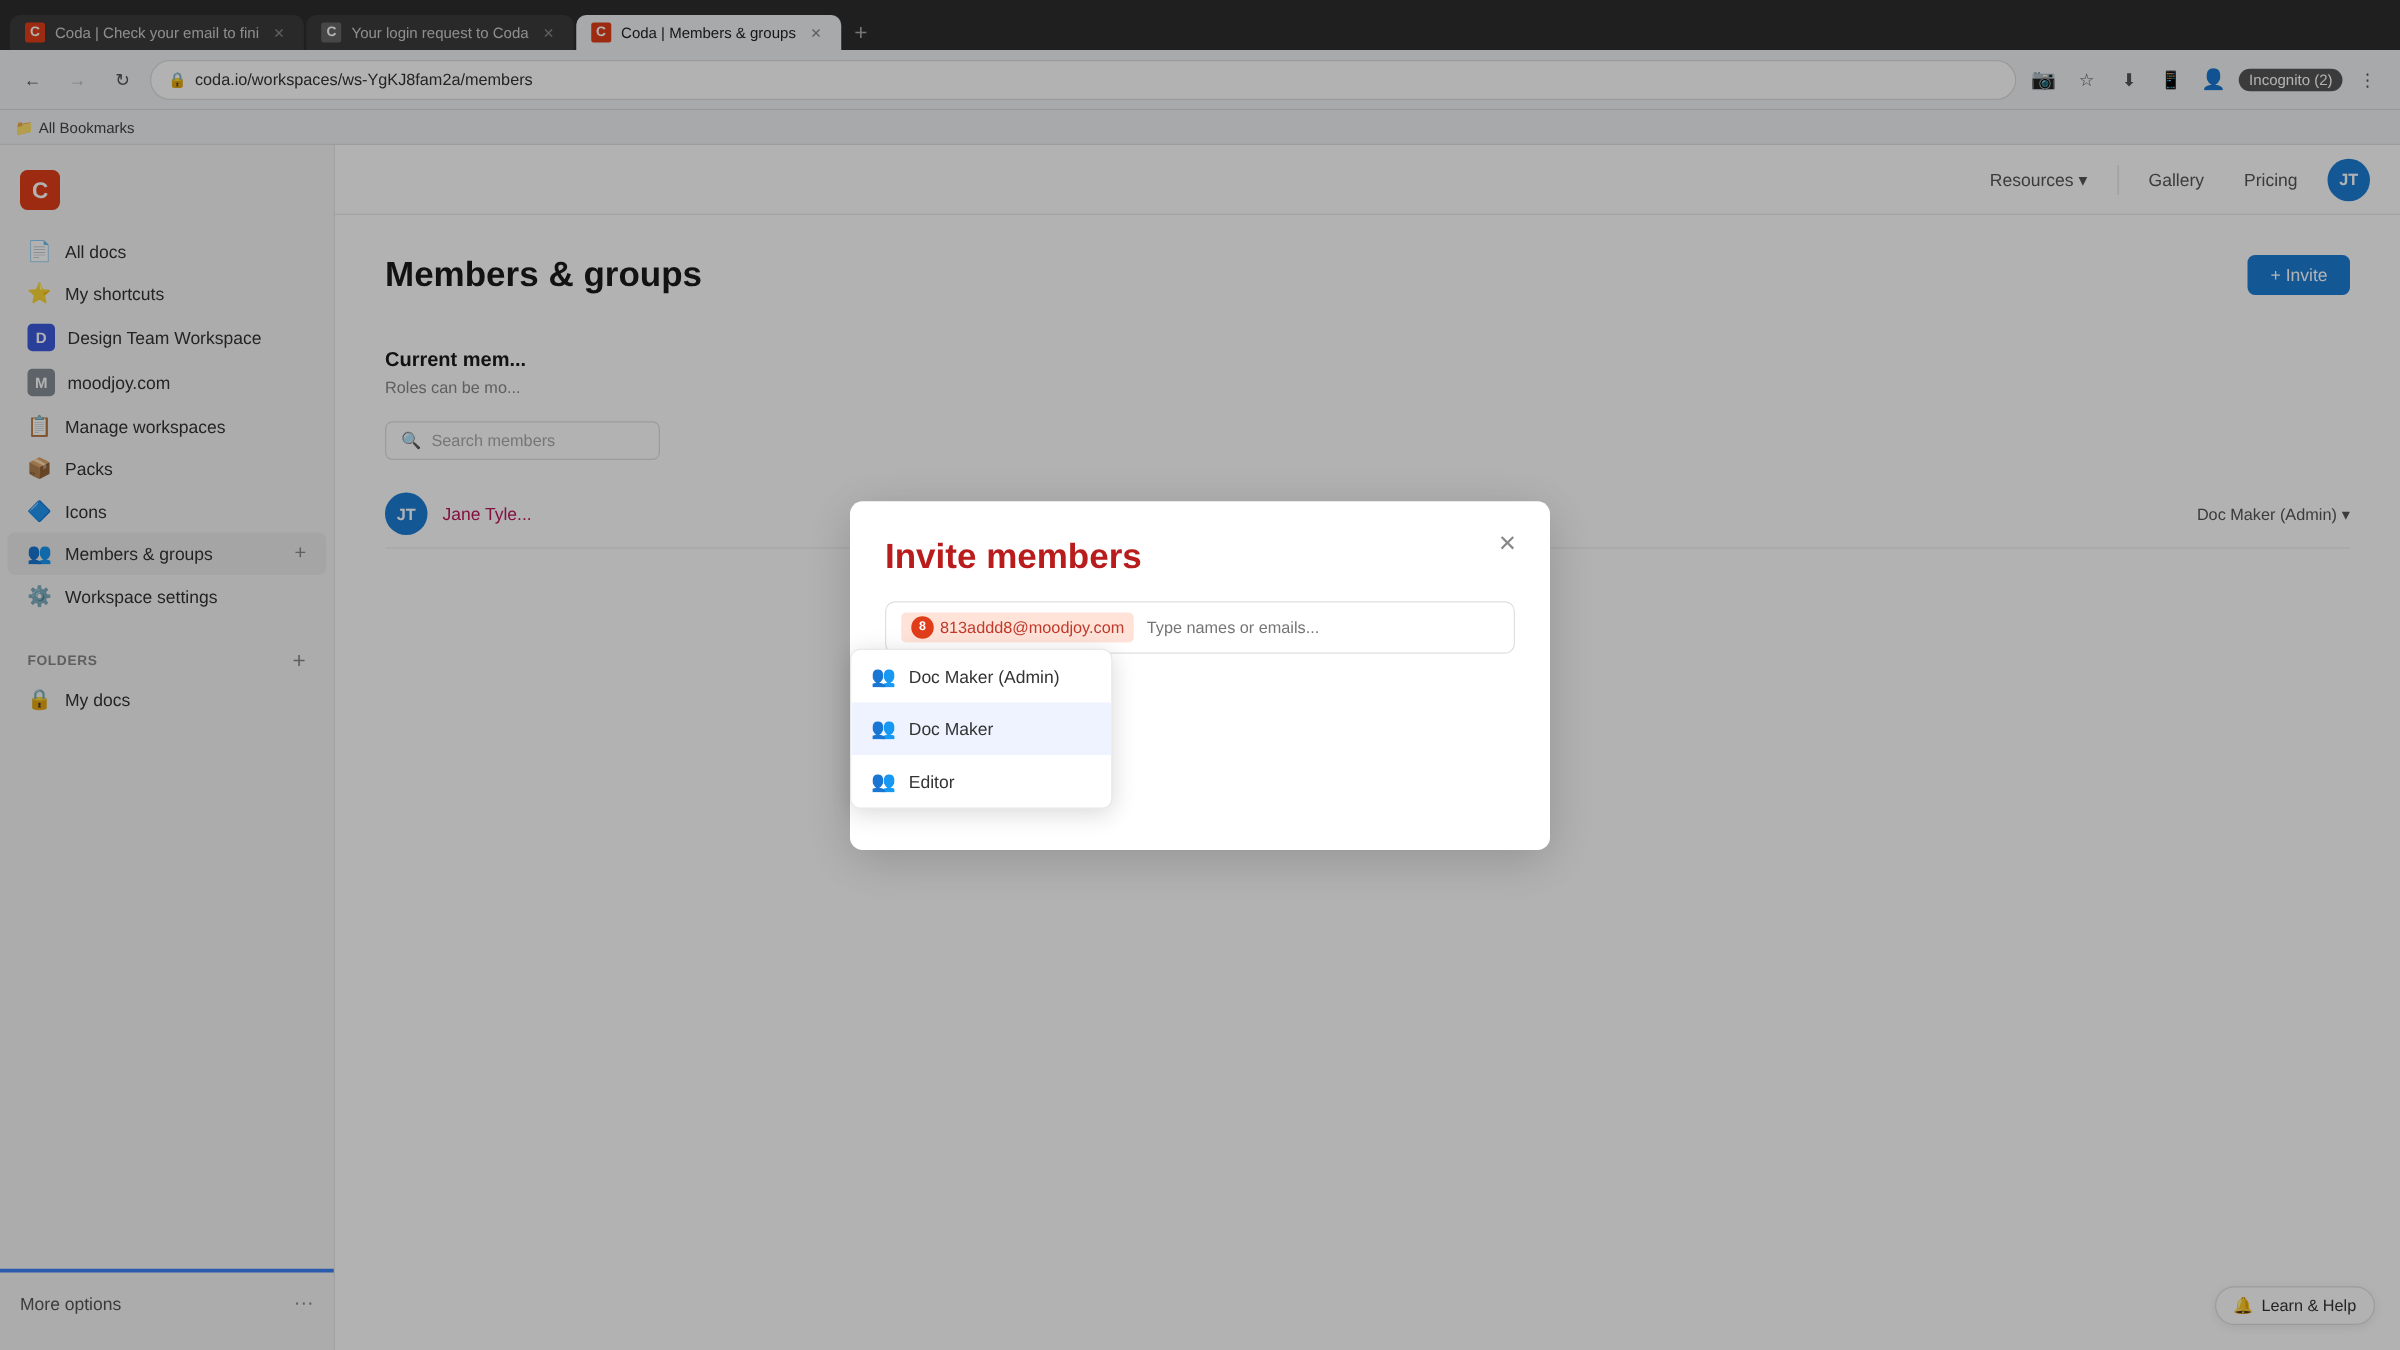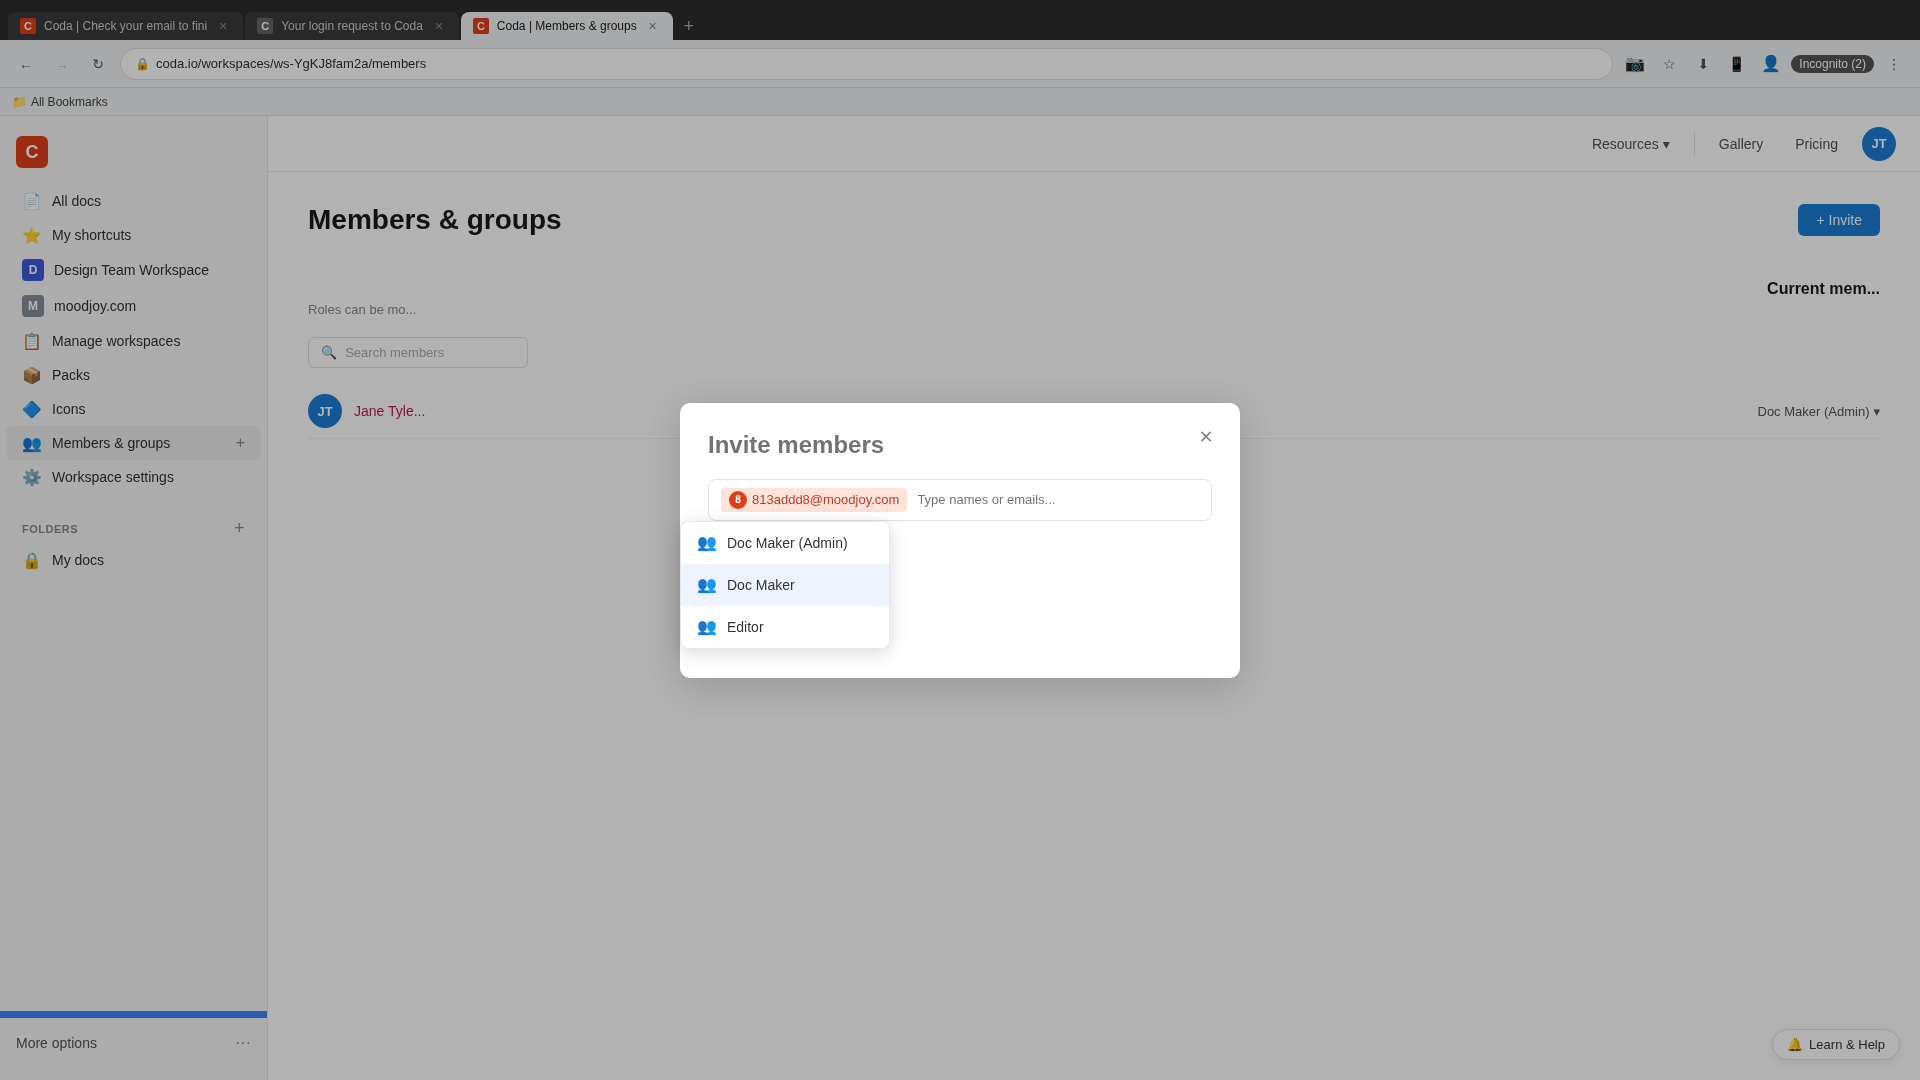--- a/index.html
+++ b/index.html
@@ -29,50 +29,50 @@
     .coda-logo { width: 32px; height: 32px; background: #e03e1a; border-radius: 6px; display: flex; align-items: center; justify-content: center; color: #fff; font-weight: bold; font-size: 18px; }
     .sidebar-item { display: flex; align-items: center; gap: 10px; padding: 7px 16px; cursor: pointer; border-radius: 6px; margin: 0 6px; font-size: 14px; color: #333; position: relative; }
     .sidebar-item.active { background: #ececec; }
     .sidebar-item-icon { width: 20px; height: 20px; display: flex; align-items: center; justify-content: center; font-size: 16px; flex-shrink: 0; }
     .sidebar-item-label { flex: 1; }
     .sidebar-item-add { margin-left: auto; color: #888; font-size: 16px; }
     .workspace-badge { width: 22px; height: 22px; background: #3b5bdb; border-radius: 4px; color: #fff; font-size: 12px; font-weight: bold; display: flex; align-items: center; justify-content: center; flex-shrink: 0; }
     .moodjoy-badge { width: 22px; height: 22px; background: #868e96; border-radius: 4px; color: #fff; font-size: 12px; font-weight: bold; display: flex; align-items: center; justify-content: center; flex-shrink: 0; }
     .sidebar-section-header { font-size: 11px; font-weight: 600; color: #888; padding: 8px 22px 4px; text-transform: uppercase; letter-spacing: 0.5px; display: flex; align-items: center; justify-content: space-between; }
     .sidebar-section-header .add-btn { font-size: 18px; color: #888; cursor: pointer; font-weight: 400; }
-    .sidebar-bottom { margin-top: auto; padding: 8px 0; border-top: 7px solid #3b82f6; }
+    .sidebar-bottom { margin-top: auto; padding: 8px 0; border-top: 3px solid #3b82f6; }
     .more-options { display: flex; align-items: center; gap: 8px; padding: 8px 16px; cursor: pointer; font-size: 14px; color: #555; }
     .more-options-dots { font-size: 16px; color: #888; margin-left: auto; }
 
     
     .main-content { flex: 1; display: flex; flex-direction: column; overflow: hidden; }
     .top-nav { height: 56px; background: #fff; border-bottom: 1px solid #e8e8e8; display: flex; align-items: center; padding: 0 24px; gap: 16px; }
     .top-nav-spacer { flex: 1; }
     .top-nav-link { font-size: 14px; color: #555; cursor: pointer; padding: 4px 8px; border-radius: 4px; display: flex; align-items: center; gap: 4px; }
     .divider-v { width: 1px; height: 24px; background: #e0e0e0; }
     .user-avatar { width: 34px; height: 34px; border-radius: 50%; background: #1c7ed6; color: #fff; display: flex; align-items: center; justify-content: center; font-size: 13px; font-weight: bold; cursor: pointer; }
     .page-title { font-size: 28px; font-weight: 700; color: #1a1a1a; margin-bottom: 20px; }
     .invite-btn { position: absolute; right: 40px; top: 32px; background: #1c7ed6; color: #fff; border: none; border-radius: 6px; padding: 8px 18px; font-size: 14px; font-weight: 500; cursor: pointer; display: flex; align-items: center; gap: 6px; }
     .tabs-row { display: flex; gap: 0; border-bottom: 1px solid #e8e8e8; padding: 0 40px; }
     .tab-item { padding: 10px 16px; font-size: 14px; color: #555; cursor: pointer; border-bottom: 2px solid transparent; margin-bottom: -1px; }
     .tab-item.active { color: #1a1a1a; font-weight: 600; border-bottom-color: #1a1a1a; }
     .page-body { padding: 24px 40px; flex: 1; overflow-y: auto; position: relative; }
-    .current-members-title { font-size: 16px; font-weight: 600; color: #1a1a1a; margin-bottom: 4px; text-align: right; }
+    .current-members-title { font-size: 16px; font-weight: 600; color: #1a1a1a; margin-bottom: 4px; }
     .current-members-desc { font-size: 13px; color: #888; margin-bottom: 20px; }
     .search-row { display: flex; align-items: center; gap: 12px; margin-bottom: 16px; }
     .search-input { display: flex; align-items: center; gap: 8px; border: 1px solid #e0e0e0; border-radius: 6px; padding: 7px 12px; font-size: 13px; color: #aaa; background: #fff; width: 220px; }
     .member-row { display: flex; align-items: center; gap: 12px; padding: 10px 0; border-bottom: 1px solid #f0f0f0; }
     .member-avatar { width: 34px; height: 34px; border-radius: 50%; background: #1c7ed6; color: #fff; display: flex; align-items: center; justify-content: center; font-size: 13px; font-weight: bold; flex-shrink: 0; }
     .member-name { font-size: 14px; color: #be185d; }
     .member-role { margin-left: auto; font-size: 13px; color: #555; display: flex; align-items: center; gap: 4px; cursor: pointer; }
 
     
     .modal-overlay { position: fixed; top: 0; left: 0; width: 100%; height: 100%; background: rgba(0,0,0,0.3); display: flex; align-items: center; justify-content: center; z-index: 1000; }
     .modal { background: #fff; border-radius: 10px; width: 560px; padding: 28px; position: relative; box-shadow: 0 8px 40px rgba(0,0,0,0.18); }
-    .modal-title { font-size: 24px; font-weight: 700; color: #737373; margin-bottom: 20px; }
+    .modal-title { font-size: 28px; font-weight: 700; color: #b91c1c; margin-bottom: 20px; }
     .modal-close { position: absolute; top: 20px; right: 20px; width: 28px; height: 28px; border-radius: 50%; display: flex; align-items: center; justify-content: center; color: #888; font-size: 18px; cursor: pointer; background: none; border: none; }
     .invite-input-row { display: flex; align-items: center; gap: 10px; border: 1px solid #e0e0e0; border-radius: 8px; padding: 8px 12px; margin-bottom: 12px; }
     .invite-chip { background: #ffe3d8; color: #c0392b; border-radius: 4px; padding: 3px 8px; font-size: 13px; display: flex; align-items: center; gap: 5px; }
     .invite-chip-dot { width: 18px; height: 18px; background: #e03e1a; border-radius: 50%; display: flex; align-items: center; justify-content: center; color: #fff; font-size: 10px; font-weight: bold; }
     .invite-text-input { flex: 1; border: none; outline: none; font-size: 13px; color: #aaa; }
     .invite-role-btn { display: flex; align-items: center; gap: 4px; font-size: 13px; color: #333; cursor: pointer; padding: 6px 10px; border-radius: 6px; border: 1px solid #e0e0e0; white-space: nowrap; }
     .invite-btn-primary { background: #1c7ed6; color: #fff; border: none; border-radius: 6px; padding: 8px 18px; font-size: 14px; font-weight: 500; cursor: pointer; white-space: nowrap; }
     .notify-row { display: flex; align-items: center; gap: 10px; margin: 16px 0; }
     .notify-label { font-size: 11px; font-weight: 600; color: #888; text-transform: uppercase; letter-spacing: 0.5px; }
     .toggle { width: 40px; height: 22px; background: #1c7ed6; border-radius: 11px; position: relative; cursor: pointer; }

